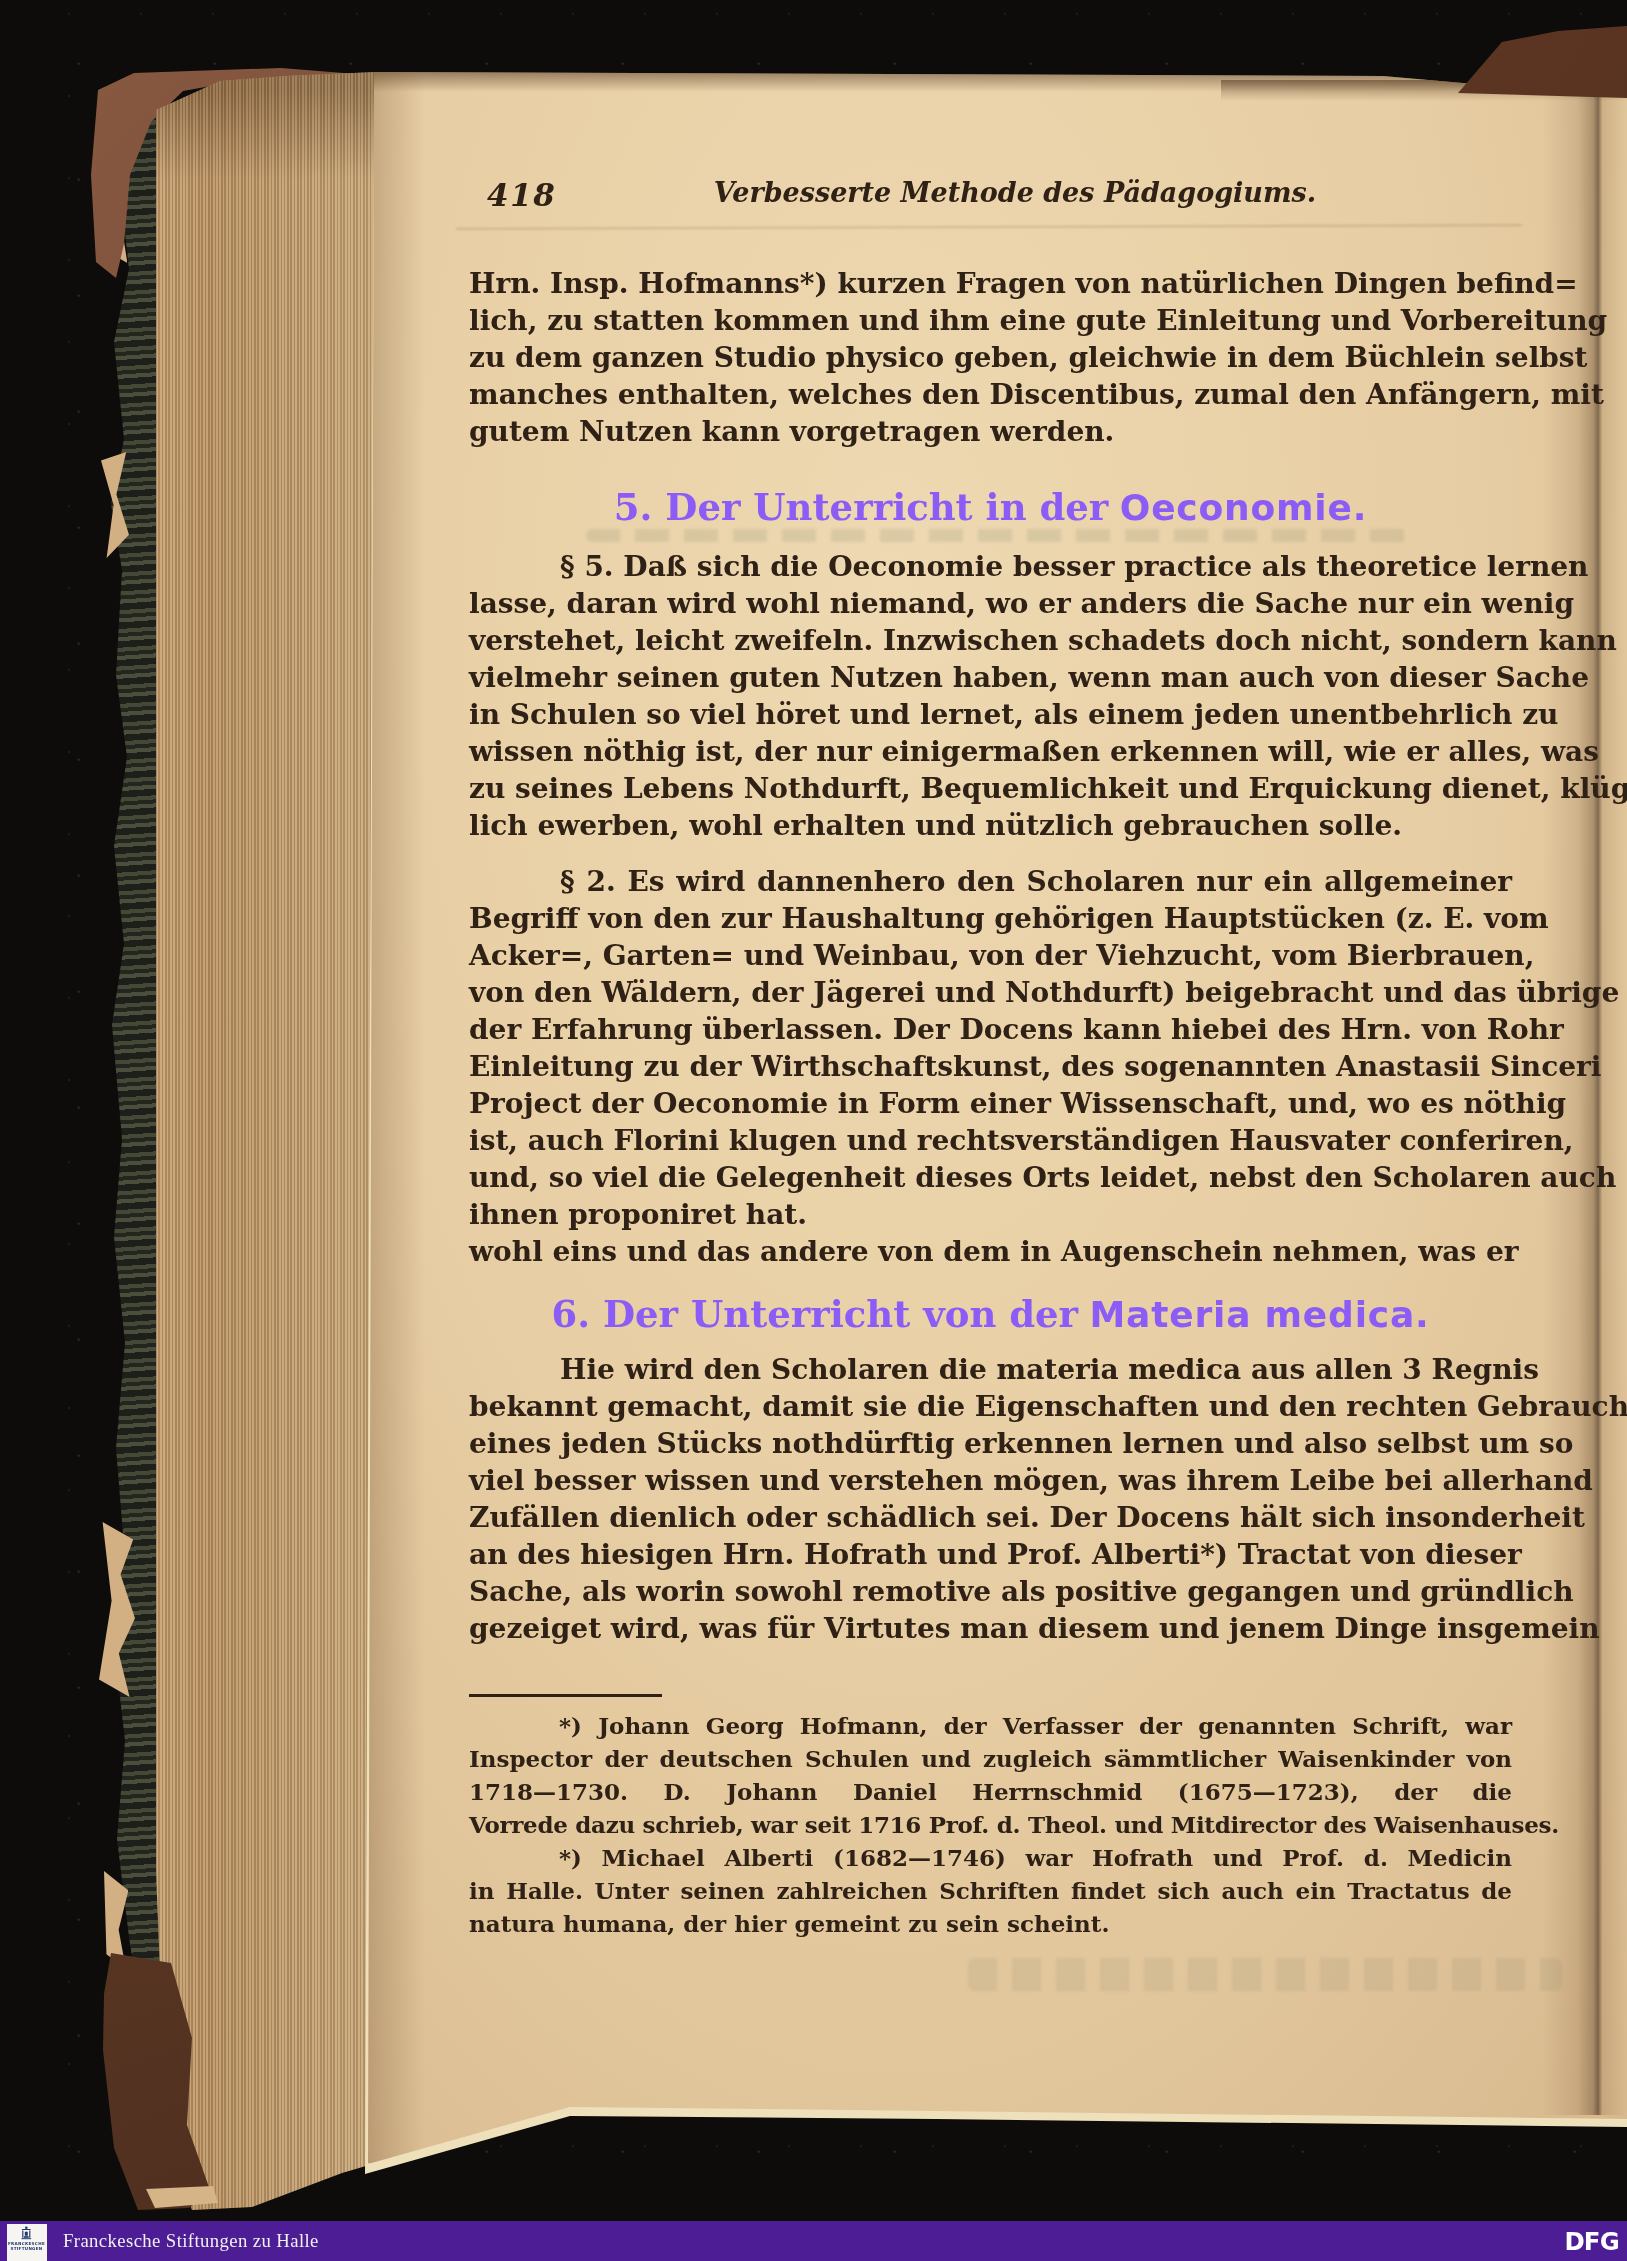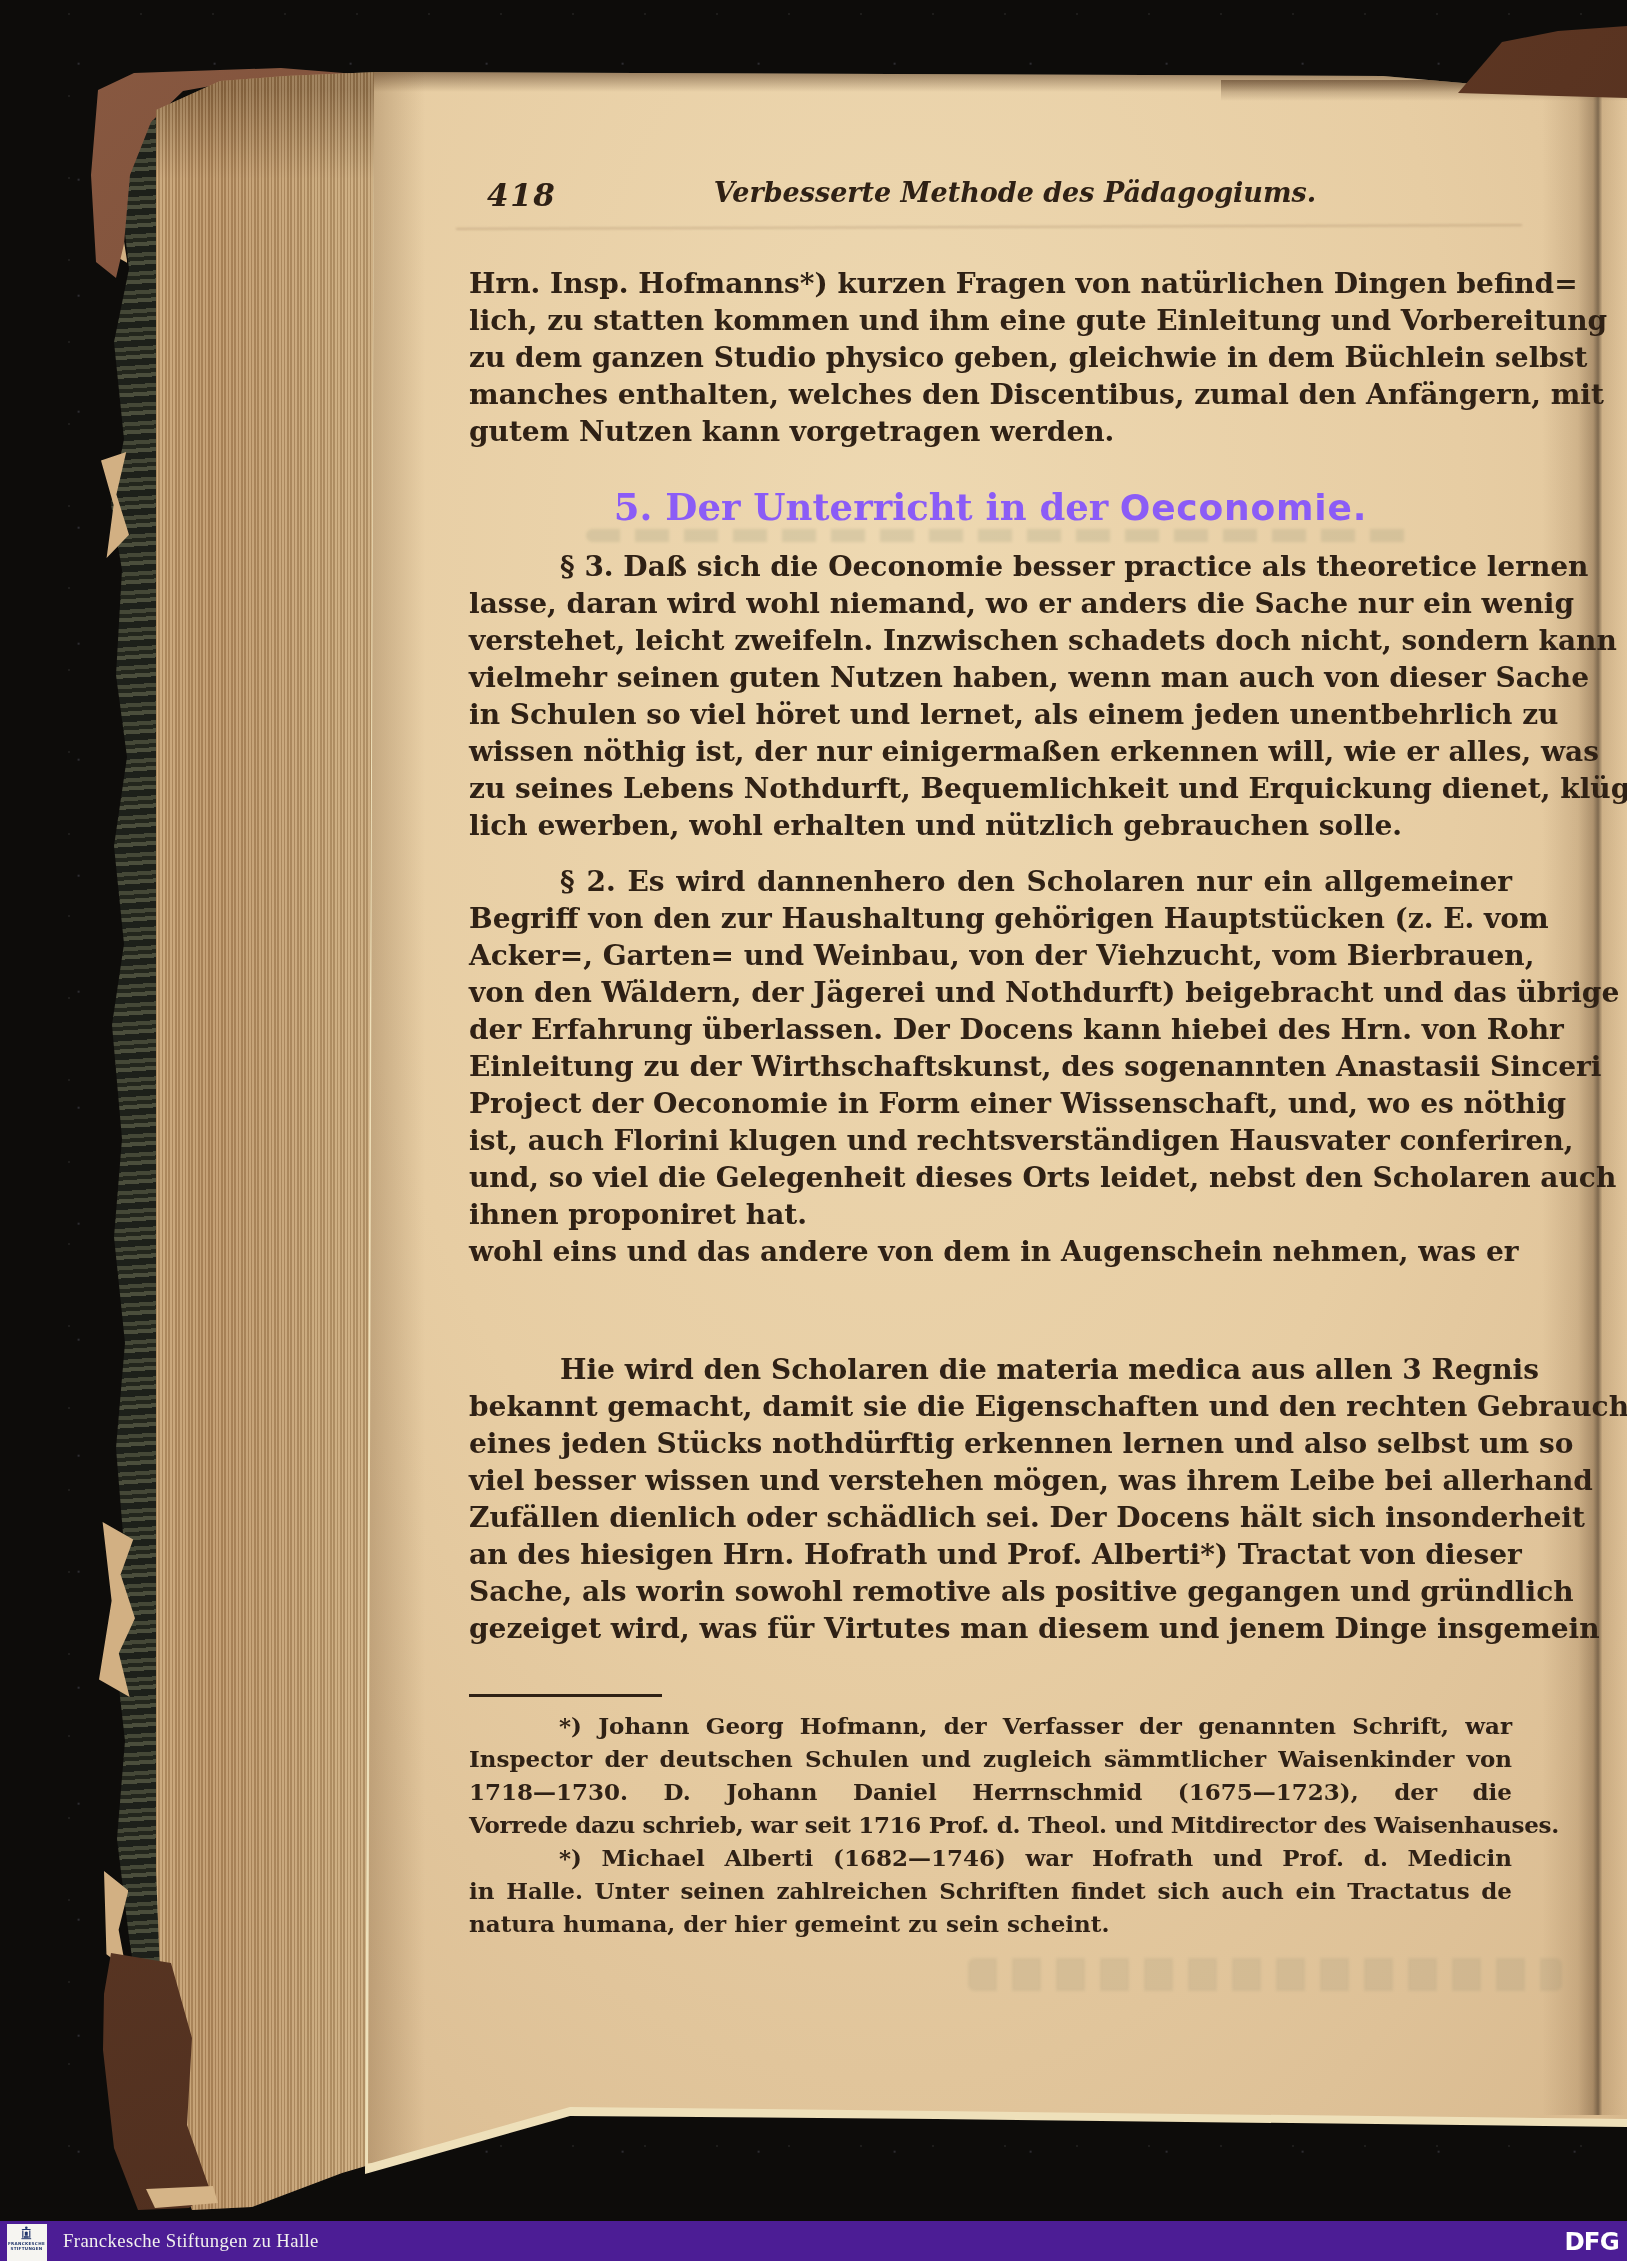--- a/index.html
+++ b/index.html
@@ -164,21 +164,21 @@
     <div class="bodyline">zu dem ganzen Studio physico geben, gleichwie in dem Büchlein selbst</div>
     <div class="bodyline">manches enthalten, welches den Discentibus, zumal den Anfängern, mit</div>
     <div class="bodyline short">gutem Nutzen kann vorgetragen werden.</div>
   </div>
 
   <div class="heading" style="top:485px;">
     <span>5. Der Unterricht in der</span><span class="latin">Oeconomie.</span>
   </div>
 
   <div class="textblock ink" style="position:absolute;top:548px;">
-    <div class="bodyline ind">§ 3.  Daß sich die Oeconomie besser practice als theoretice lernen</div>
+    <div class="bodyline ind">§ 5.  Daß sich die Oeconomie besser practice als theoretice lernen</div>
     <div class="bodyline">lasse, daran wird wohl niemand, wo er anders die Sache nur ein wenig</div>
     <div class="bodyline">verstehet, leicht zweifeln.  Inzwischen schadets doch nicht, sondern kann</div>
     <div class="bodyline">vielmehr seinen guten Nutzen haben, wenn man auch von dieser Sache</div>
     <div class="bodyline">in Schulen so viel höret und lernet, als einem jeden unentbehrlich zu</div>
     <div class="bodyline">wissen nöthig ist, der nur einigermaßen erkennen will, wie er alles, was</div>
     <div class="bodyline">zu seines Lebens Nothdurft, Bequemlichkeit und Erquickung dienet, klüg=</div>
     <div class="bodyline short">lich ewerben, wohl erhalten und nützlich gebrauchen solle.</div>
   </div>
 
   <div class="textblock ink" style="position:absolute;top:863px;">
@@ -188,20 +188,23 @@
     <div class="bodyline">von den Wäldern, der Jägerei und Nothdurft) beigebracht und das übrige</div>
     <div class="bodyline">der Erfahrung überlassen.  Der Docens kann hiebei des Hrn. von Rohr</div>
     <div class="bodyline">Einleitung zu der Wirthschaftskunst, des sogenannten Anastasii Sinceri</div>
     <div class="bodyline">Project der Oeconomie in Form einer Wissenschaft, und, wo es nöthig</div>
     <div class="bodyline">ist, auch Florini klugen und rechtsverständigen Hausvater conferiren,</div>
     <div class="bodyline">und, so viel die Gelegenheit dieses Orts leidet, nebst den Scholaren auch</div>
     <div class="bodyline short">ihnen proponiret hat.</div>
     <div class="bodyline">wohl eins und das andere von dem in Augenschein nehmen, was er</div>
   </div>
 
+  <div class="heading" style="top:1292px;">
+    <span>6. Der Unterricht von der</span><span class="latin">Materia medica.</span>
+  </div>
 
   <div class="textblock ink" style="position:absolute;top:1351px;">
     <div class="bodyline ind">Hie wird den Scholaren die materia medica aus allen 3 Regnis</div>
     <div class="bodyline">bekannt gemacht, damit sie die Eigenschaften und den rechten Gebrauch</div>
     <div class="bodyline">eines jeden Stücks nothdürftig erkennen lernen und also selbst um so</div>
     <div class="bodyline">viel besser wissen und verstehen mögen, was ihrem Leibe bei allerhand</div>
     <div class="bodyline">Zufällen dienlich oder schädlich sei.  Der Docens hält sich insonderheit</div>
     <div class="bodyline">an des hiesigen Hrn. Hofrath und Prof. Alberti*) Tractat von dieser</div>
     <div class="bodyline">Sache, als worin sowohl remotive als positive gegangen und gründlich</div>
     <div class="bodyline">gezeiget wird, was für Virtutes man diesem und jenem Dinge insgemein</div>

